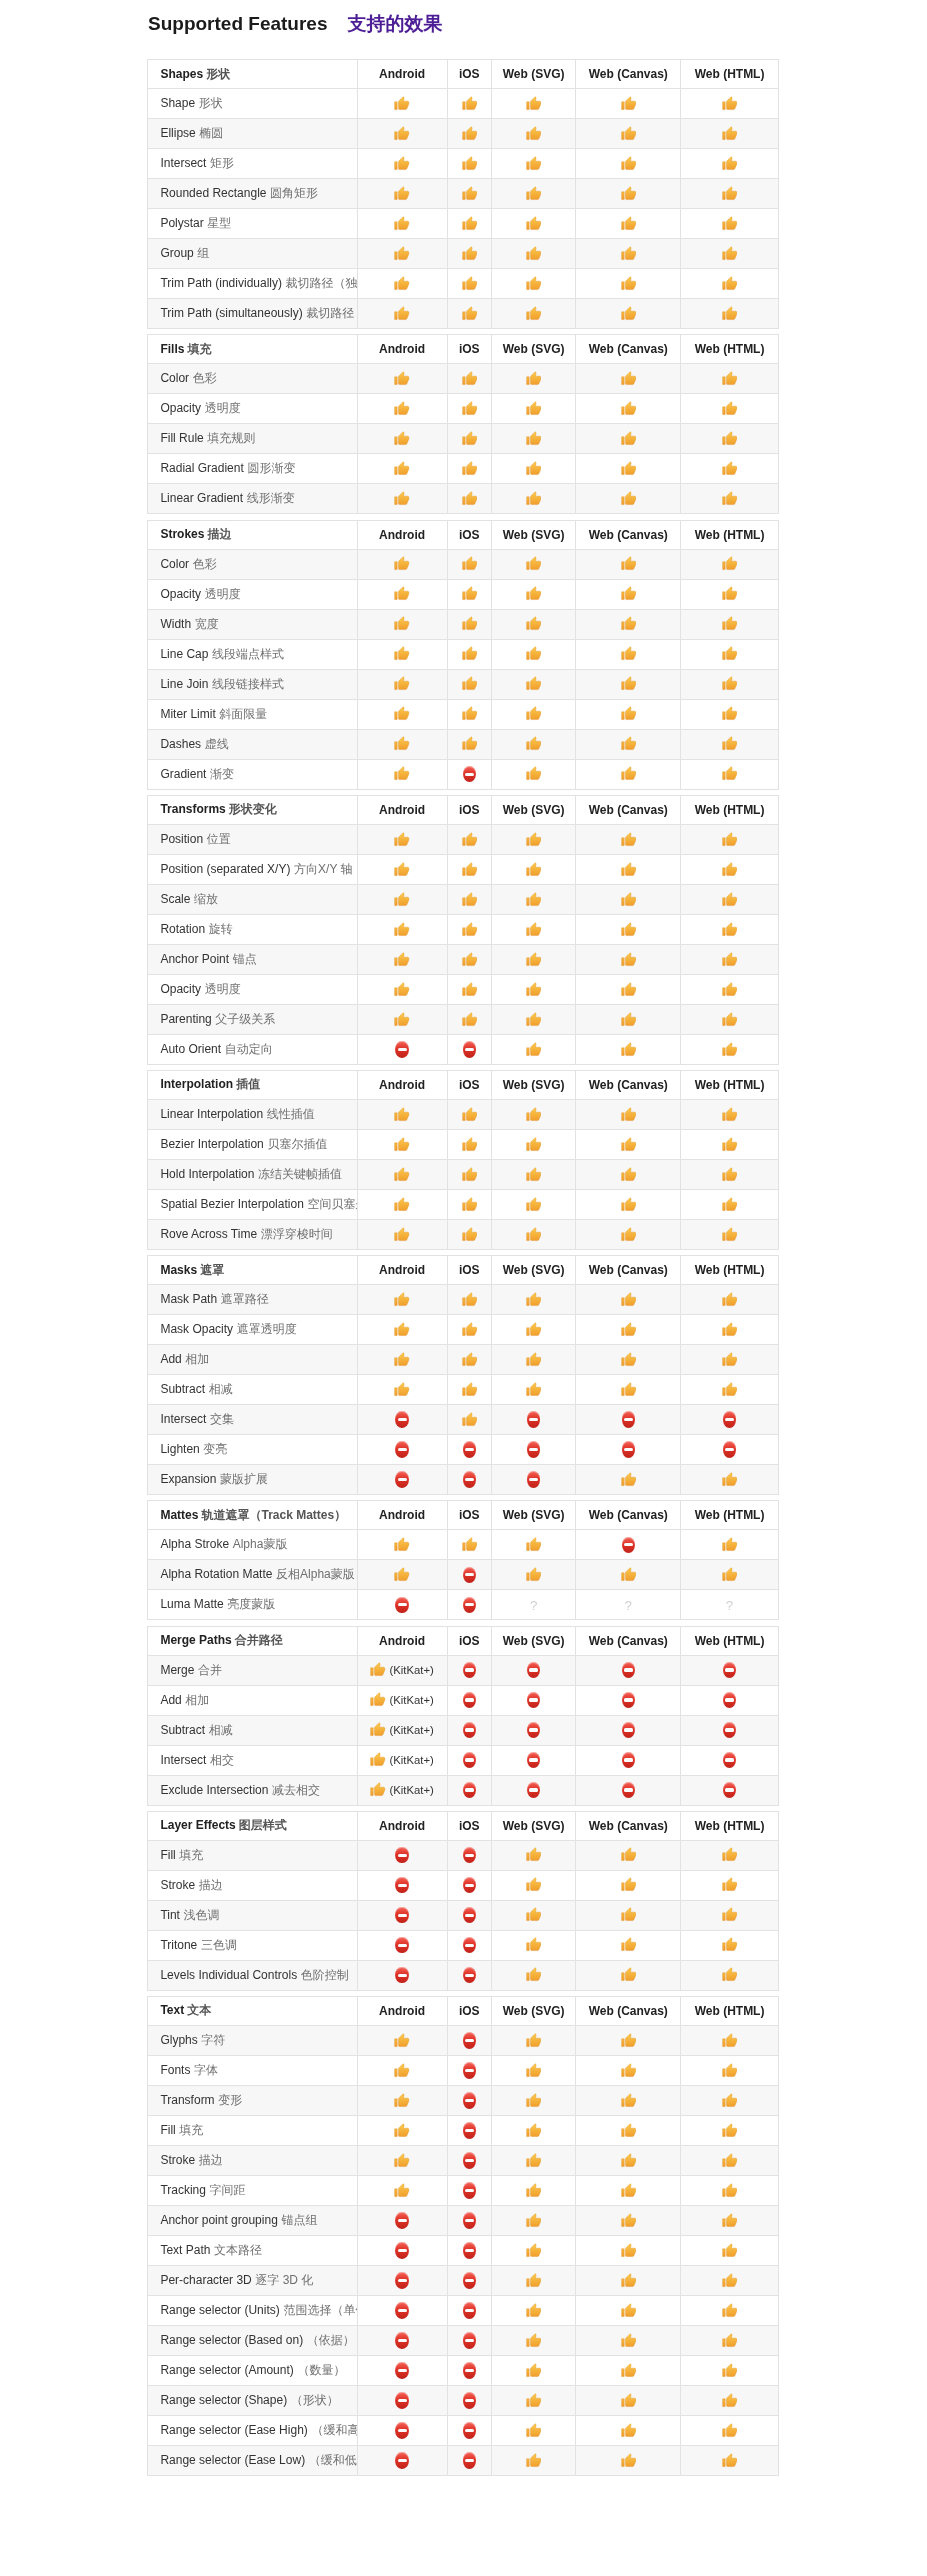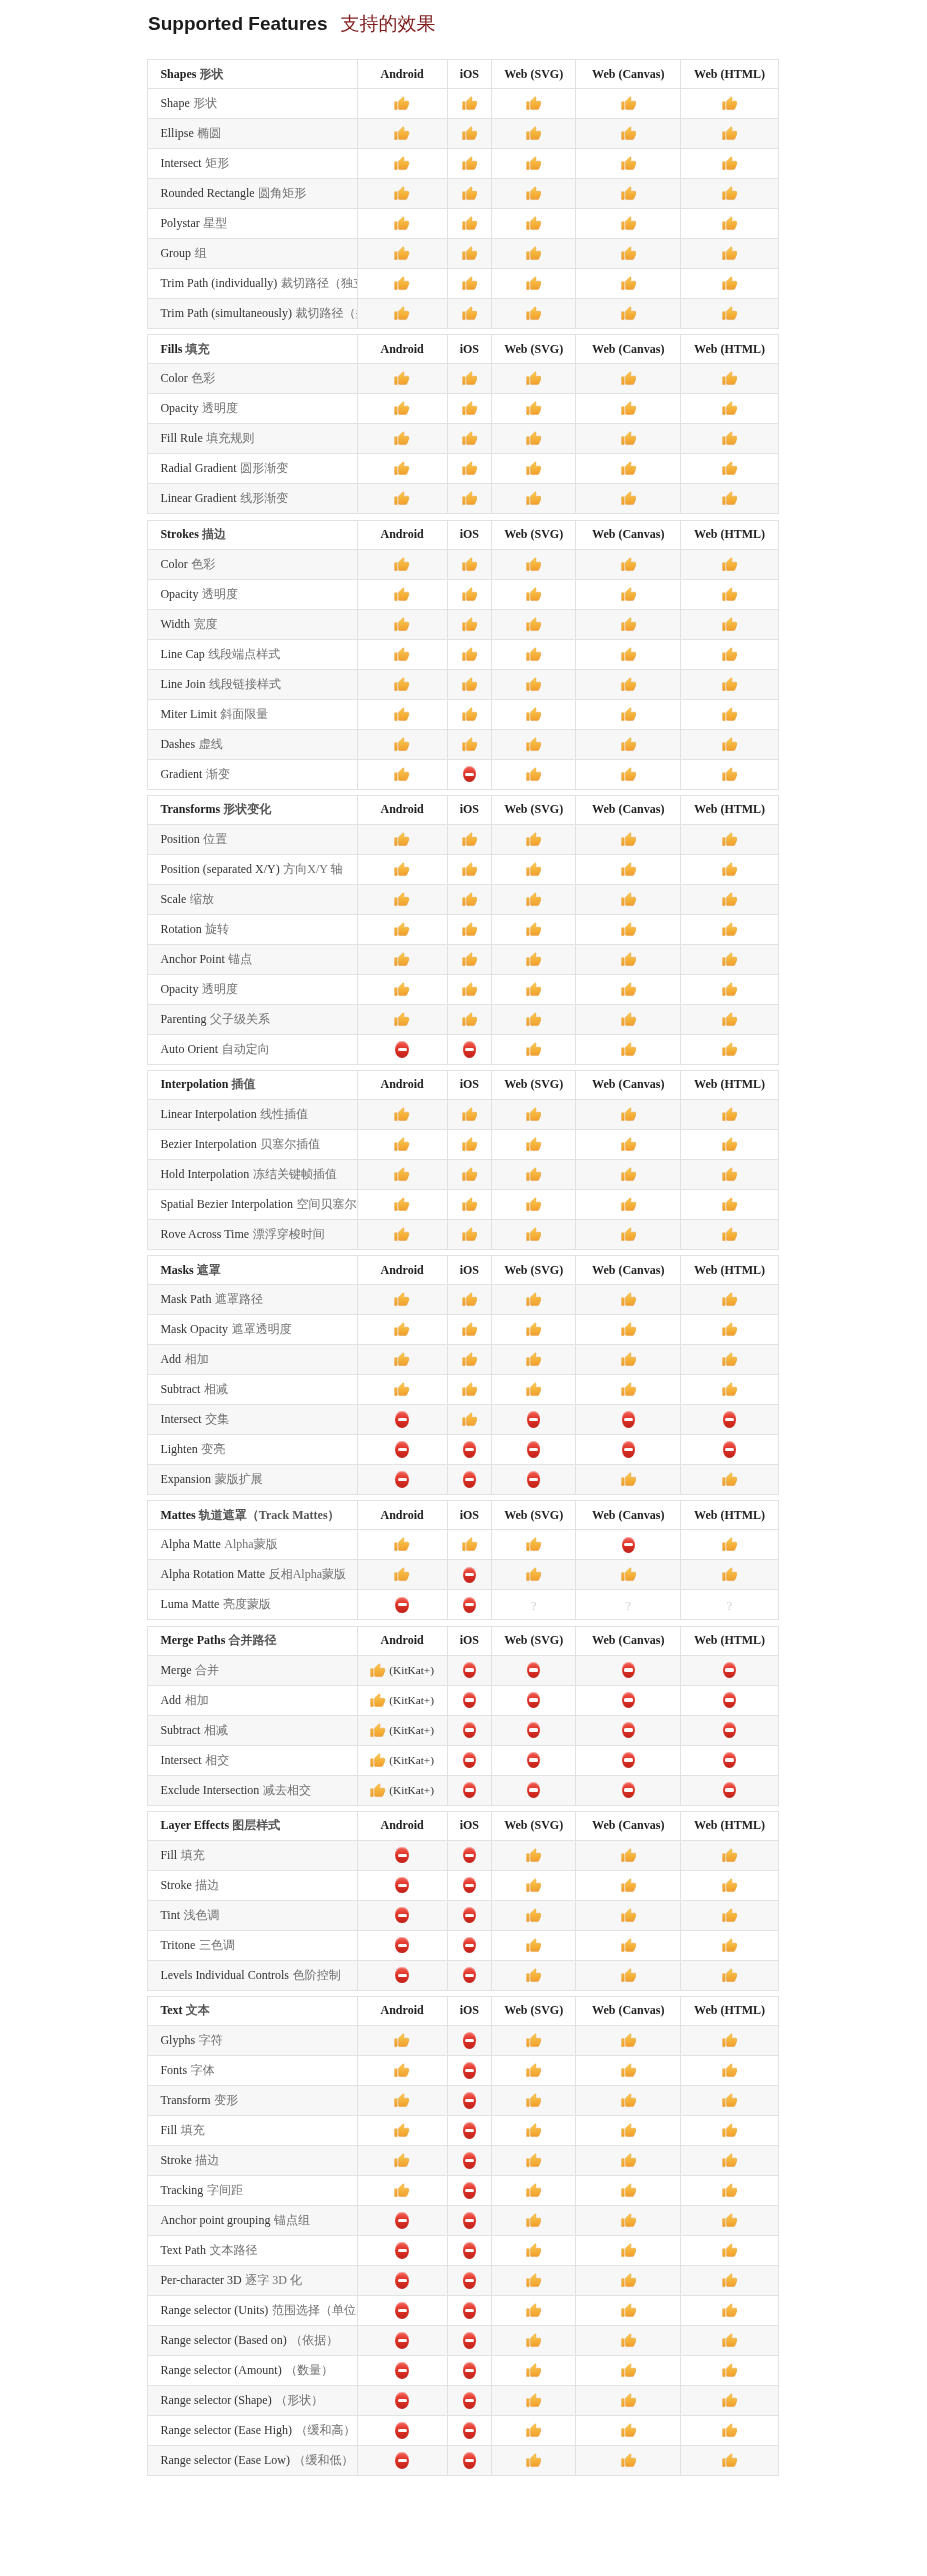--- a/index.html
+++ b/index.html
@@ -1,20 +1,20 @@
 <!DOCTYPE html>
 <html style="font-size:8.2px"><head>
 <meta charset="utf-8">
 <style>
   html,body{margin:0;padding:0;background:#ffffff;}
   body{font-family:"Liberation Sans","DejaVu Sans",sans-serif;color:#333;width:927px;}
   .page{width:632px;margin:0 0 0 147px;padding-top:13.4px;}
   h1.title{font-size:19px;line-height:1.2;margin:0 0 23px 1px;color:#1b1b1b;font-weight:bold;letter-spacing:0;}
-  h1.title .zh{color:#7f1d1d;font-weight:400;margin-left:13px;}
-  table.feature{border-collapse:collapse;width:100%;table-layout:fixed;margin:0 0 5.2px 0;font-family:Liberation Serif, serif;}
+  h1.title .zh{color:#4c1d95;font-weight:700;margin-left:20px;}
+  table.feature{border-collapse:collapse;width:100%;table-layout:fixed;margin:0 0 5.2px 0;}
   table.feature th,table.feature td{border:0.5px solid #e2e2e2;box-sizing:border-box;}
   table.feature th{height:29px;font-size:12px;color:#222;text-align:center;font-weight:bold;background:#fff;}
   table.feature th.name{text-align:left;padding-left:12.4px;}
   table.feature th.name .zh{color:#555;margin-left:3.1px;}
   table.feature td{height:30px;font-size:12px;}
   table.feature td.name{text-align:left;padding-left:12.4px;color:#333;white-space:nowrap;overflow:hidden;}
   table.feature td.name .zh{color:#6f6f6f;margin-left:3.6px;}
   table.feature td.val{text-align:center;vertical-align:middle;}
   tr.striped td{background:#f7f7f7;}
   tr.plain td{background:#ffffff;}
@@ -2031,21 +2031,21 @@
             <th class="name"><span>Mattes</span><span class="zh">轨道遮罩（Track Mattes）</span></th>
             <th>Android</th>
             <th>iOS</th>
             <th>Web (SVG)</th>
             <th>Web (Canvas)</th>
             <th>Web (HTML)</th>
           </tr>
         </thead>
         <tbody>
           <tr class="plain">
-            <td class="name"><span>Alpha Matte</span><span class="zh">Alpha蒙版</span></td>
+            <td class="name"><span>Alpha Stroke</span><span class="zh">Alpha蒙版</span></td>
             <td class="val"><span class="thumb"><svg viewBox="0 0 24 24">
                   <defs>
                     <linearGradient id="tg" x1="0" y1="0" x2="0" y2="1">
                       <stop offset="0" stop-color="#FCCB4C"></stop>
                       <stop offset="1" stop-color="#F09E2D"></stop>
                     </linearGradient>
                   </defs>
                   <path fill="url(#tg)" stroke="#DF8F22" stroke-width="0.6" d="M1 21h4V9H1v12zm22-11c0-1.1-.9-2-2-2h-6.31l.95-4.57.03-.32c0-.41-.17-.79-.44-1.06L14.17 1 7.58 7.59C7.22 7.95 7 8.45 7 9v10c0 1.1.9 2 2 2h9c.83 0 1.54-.5 1.84-1.22l3.02-7.05c.09-.23.14-.47.14-.73v-2z"></path>
                 </svg></span></td>
             <td class="val"><span class="thumb"><svg viewBox="0 0 24 24">

